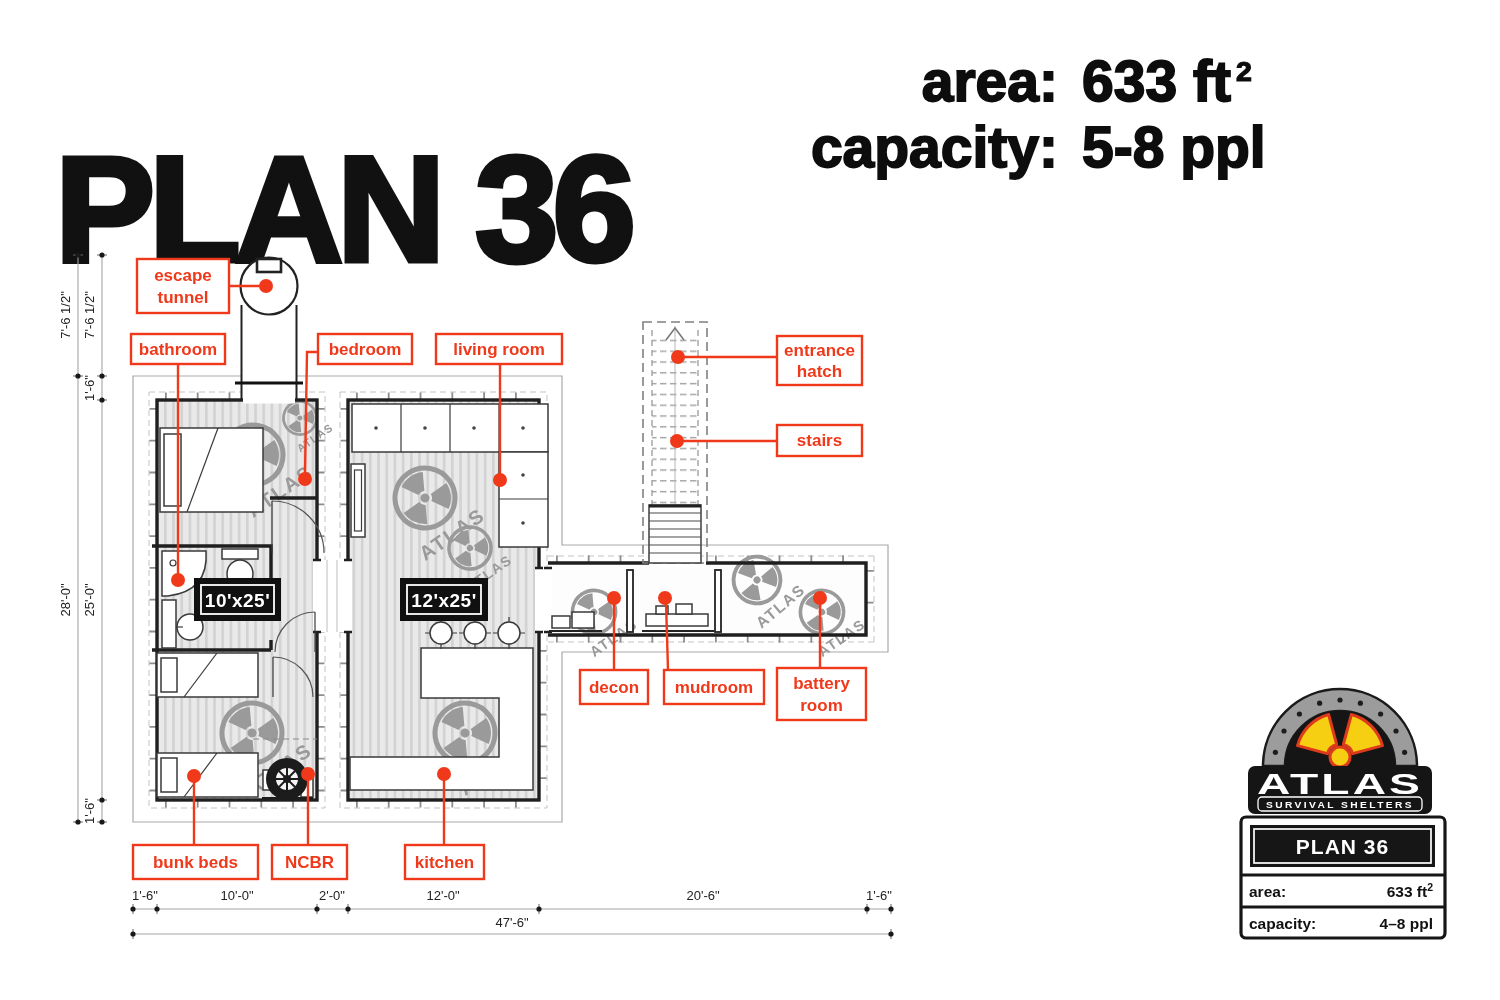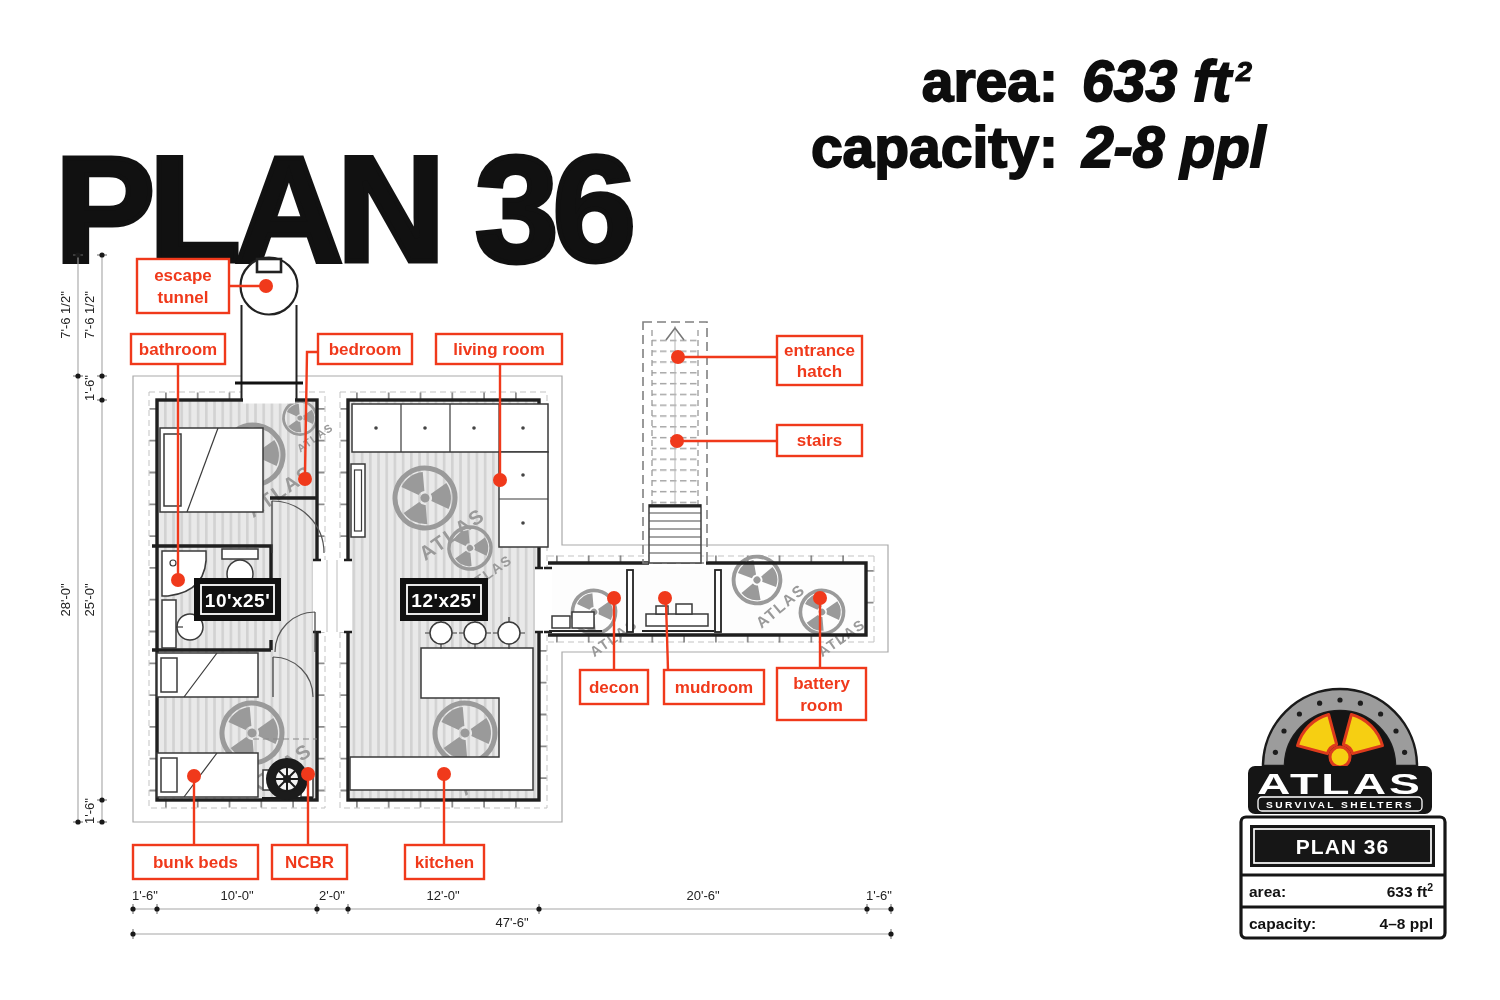--- a/index.html
+++ b/index.html
@@ -5,21 +5,21 @@
   html,body{margin:0;padding:0;background:#fff;}
   .stage{position:relative;width:1500px;height:1000px;background:#fff;overflow:hidden;
          font-family:"Liberation Sans",sans-serif;}
   .title{position:absolute;left:55px;top:30px;font-size:150px;font-weight:900;
          letter-spacing:-6px;color:#111;line-height:1.05;-webkit-text-stroke:5px #111;}
   .specs{position:absolute;left:790px;top:48px;display:grid;
          grid-template-columns:268px auto;column-gap:24px;
          font-size:57px;font-weight:700;color:#0d0d0d;line-height:1.16;
          -webkit-text-stroke:1.8px #0d0d0d;}
   .specs .lab{text-align:right;}
-  .specs .val{text-align:left;white-space:nowrap;font-style:italic;}
+  .specs .val{text-align:left;white-space:nowrap;}
   .specs sup{font-size:0.5em;vertical-align:super;margin-left:5px;-webkit-text-stroke:1.2px #0d0d0d;}
 
   
   .boundary{fill:none;stroke:#a9a9a9;stroke-width:1.2}
   .dash{fill:none;stroke:#c3c3c3;stroke-width:1;stroke-dasharray:6 4}
   .ticks{stroke:#5d5d5d;stroke-width:7;stroke-dasharray:1.8 30;fill:none;opacity:.7}
   .wall{fill:none;stroke:#1f1f1f;stroke-width:3.4}
   .fixture{fill:#fff;stroke:#3a3a3a;stroke-width:1.5}
   .thin{fill:none;stroke:#3a3a3a;stroke-width:1.2}
   .jamb{stroke:#1f1f1f;stroke-width:2.4}
@@ -58,21 +58,21 @@
 <body>
 
 <div class="stage">
 
   <h1 class="title">PLAN 36</h1>
 
   <div class="specs">
     <div class="lab">area:</div>
     <div class="val"><span>633 ft</span><sup>2</sup></div>
     <div class="lab">capacity:</div>
-    <div class="val"><span>2-8 ppl</span><sup></sup></div>
+    <div class="val"><span>5-8 ppl</span><sup></sup></div>
   </div>
 
   <svg style="position:absolute;left:55px;top:240px" width="860" height="720" viewBox="55 240 860 720" xmlns="http://www.w3.org/2000/svg">
     <defs>
       <pattern id="planks" width="8.2" height="10" patternUnits="userSpaceOnUse">
         <rect width="8.2" height="10" fill="#e9e9e9"></rect>
         <rect width="2.6" height="10" fill="#d2d2d2"></rect>
       </pattern>
       <pattern id="treads" width="10" height="10.8" patternUnits="userSpaceOnUse">
         <rect x="0" y="5" width="6.5" height="1.3" fill="#9a9a9a"></rect>

